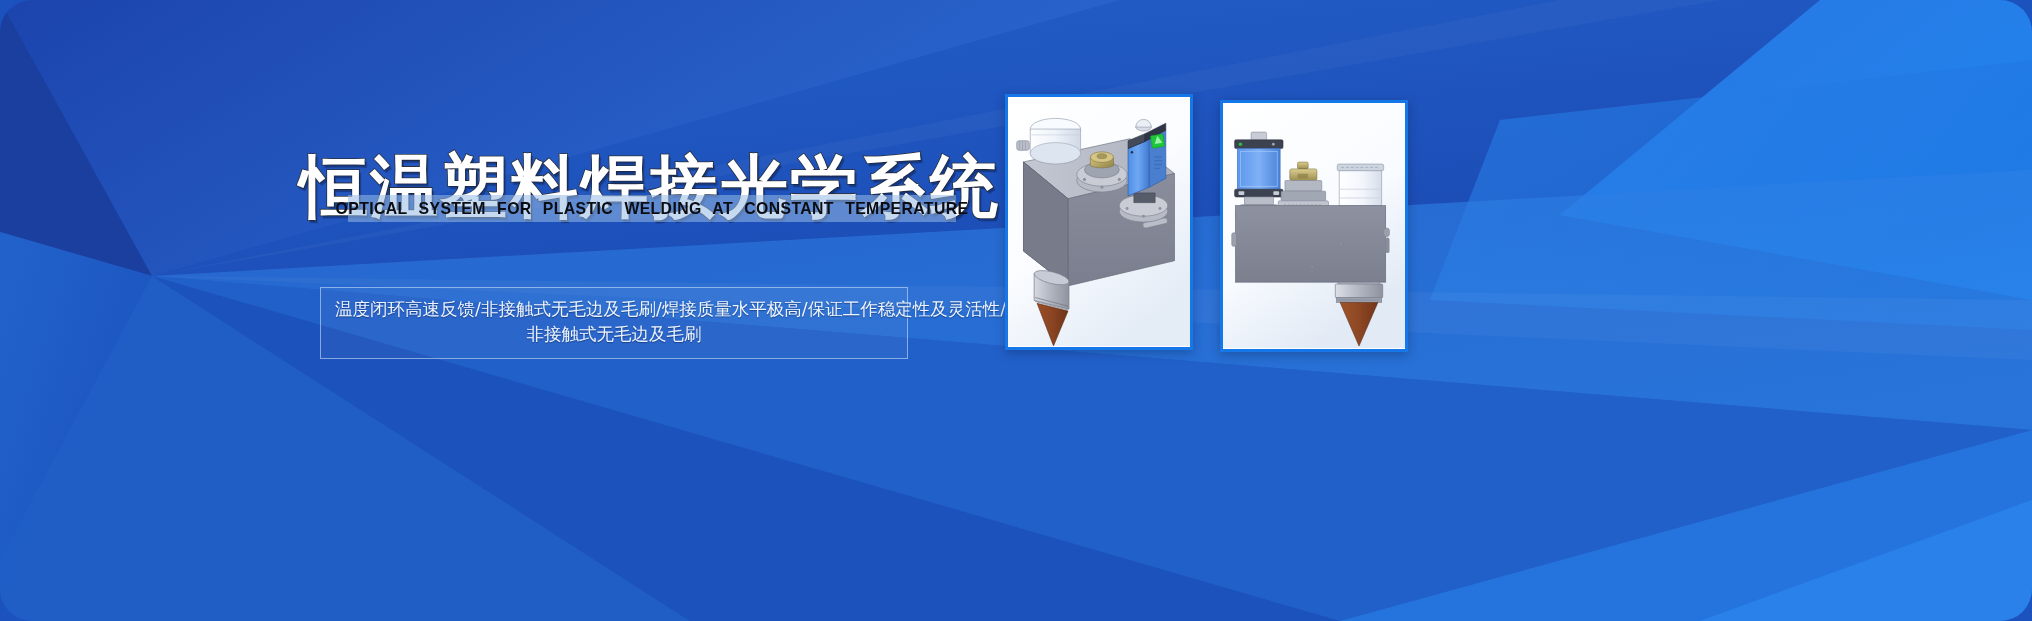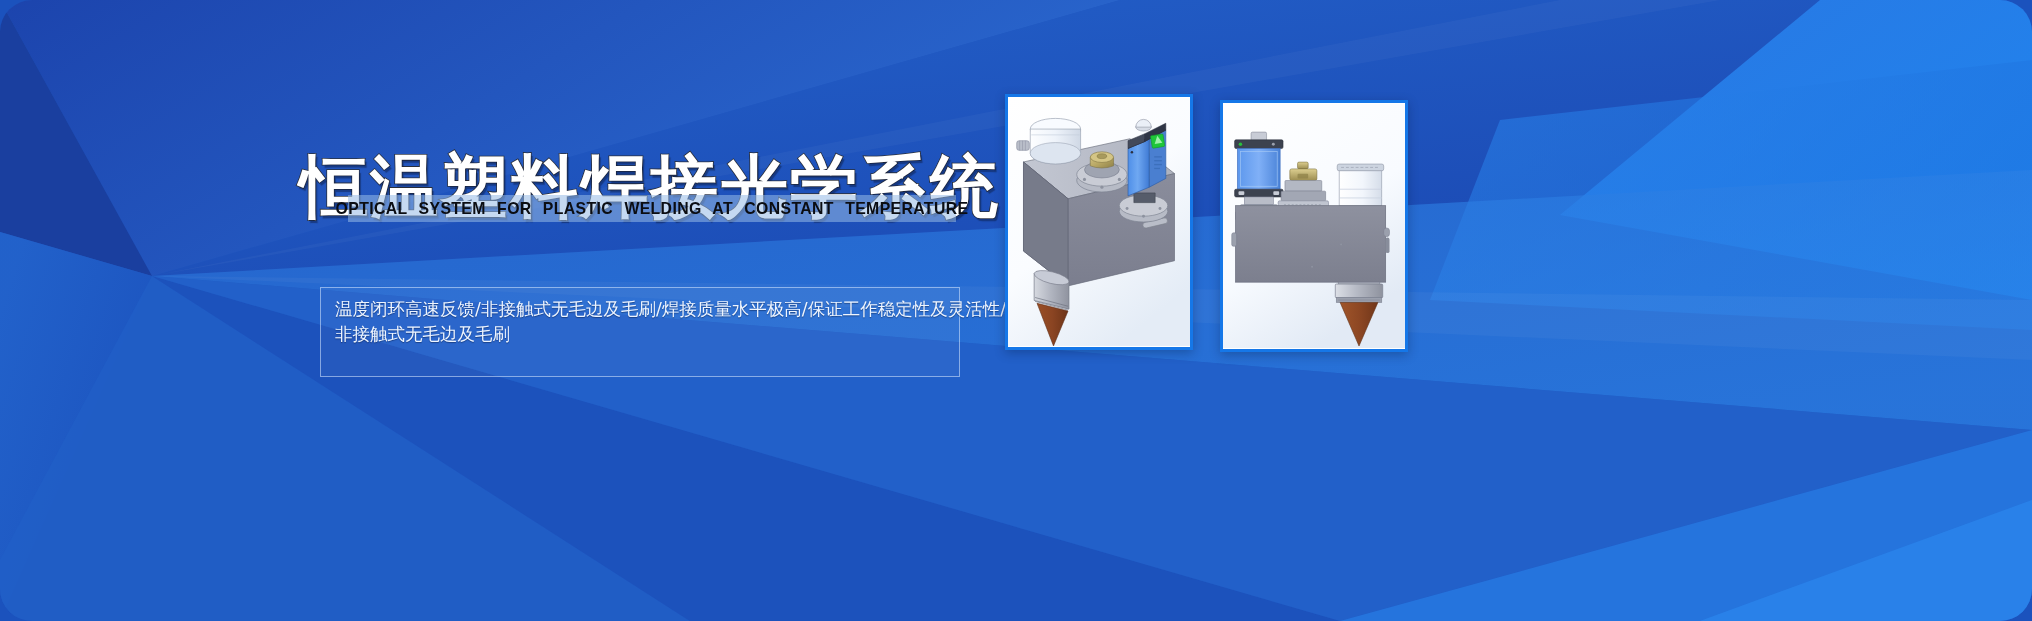--- a/index.html
+++ b/index.html
@@ -66,25 +66,25 @@
     color:#0b0d12;
     white-space:nowrap;
     transform:scaleX(0.93);
     transform-origin:center center;
   }
 
   
   #subtitle-box {
     position:absolute;
     left:320px; top:287px;
-    width:640px;
-    padding:9px 14px 29px 14px;
+    width:588px;
+    padding:9px 14px 11px 14px;
     border:1px solid rgba(215,232,255,.55);
     background:rgba(255,255,255,0.045);
-    text-align:left;
+    text-align:center;
   }
   .subtitle-line {
     font-family:"DejaVu Sans", sans-serif;
     font-size:17.5px;
     line-height:25px;
     color:#eef5ff;
     white-space:nowrap;
     text-shadow:0 1px 1px rgba(5,20,55,.45);
   }
 

